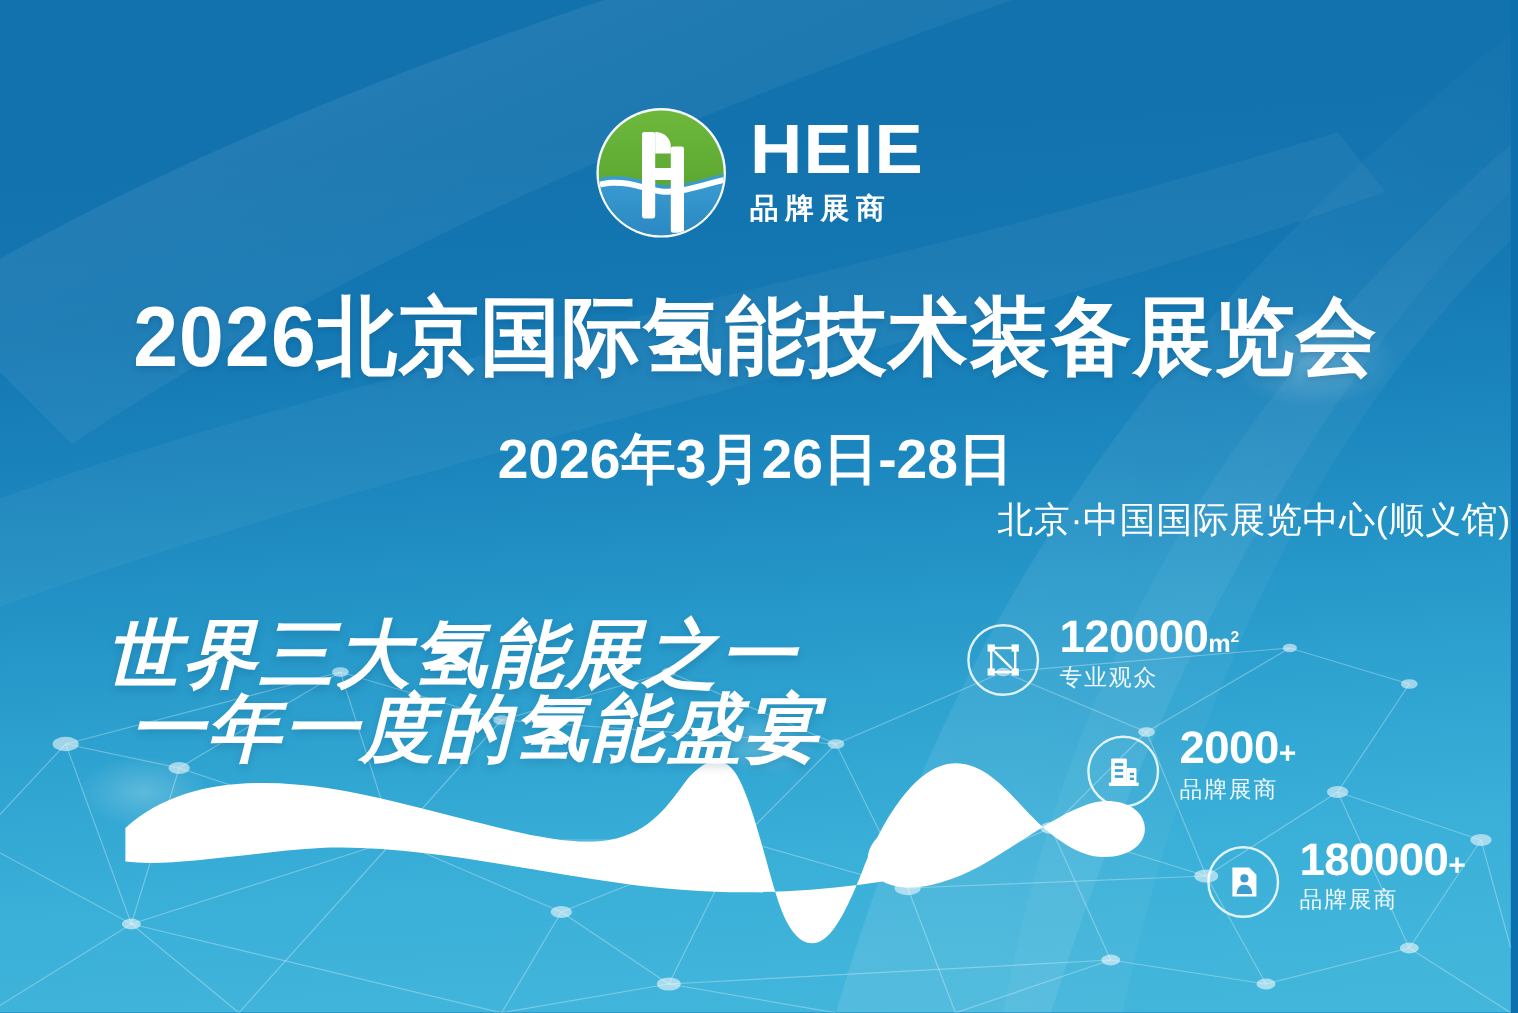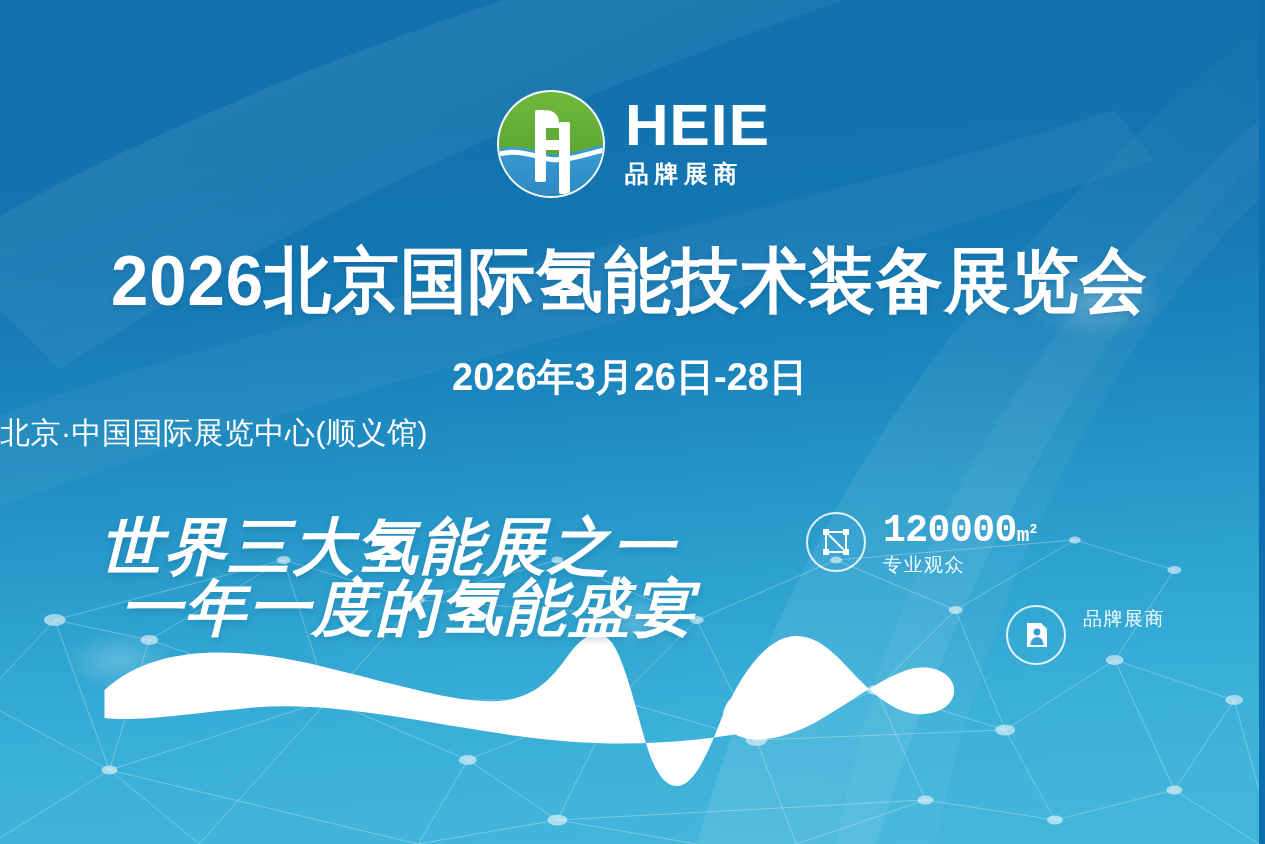--- a/index.html
+++ b/index.html
@@ -55,44 +55,44 @@
     position:absolute; left:0; right:0; top:236px;
     text-align:center;
     font-size:67px; font-weight:bold; color:#fff;
     letter-spacing:1px;
     text-shadow:0 2px 5px rgba(0,50,90,.18);
     transform:scaleY(1.06);
   }
   .date-line {
     position:absolute; left:0; right:0; top:352px;
     text-align:center;
-    font-size:38px; font-weight:bold; color:#fff;
+    font-size:46px; font-weight:bold; color:#fff;
     letter-spacing:0px;
   }
   .venue-line {
     position:absolute; left:0; right:0; top:413px;
-    text-align:left;
+    text-align:right;
     font-size:30px; font-weight:normal; color:#fff;
     letter-spacing:.5px;
   }
 
   
   .slogan {
-    position:absolute; left:100px; top:516px;
+    position:absolute; left:88px; top:516px;
     color:#fff; font-weight:bold;
     font-size:62px; line-height:.99;
     font-style:italic;
     letter-spacing:2px;
     text-shadow:0 3px 7px rgba(0,60,100,.20);
   }
   .slogan .l2 { display:block; margin-left:20px; }
 
   
   .stats { position:absolute; left:806px; top:512px; }
-  .stat { display:flex; align-items:flex-start; gap:17px;font-family:Liberation Mono, monospace; }
+  .stat { display:flex; align-items:flex-end; gap:17px; }
   .stat-1 { margin-left:0px;   margin-bottom:25px; }
   .stat-2 { margin-left:100px; margin-bottom:25px; }
   .stat-3 { margin-left:200px; }
 
   .stat-icon {
     width:60px; height:60px; flex:0 0 60px;
     border:2px solid rgba(255,255,255,.85);
     border-radius:50%;
     display:flex; align-items:center; justify-content:center;
   }
@@ -280,31 +280,54 @@
             <rect x="22" y="22" width="6" height="6"></rect>
           </g>
         </svg>
       </span>
       <span class="stat-text">
         <span class="stat-value"><span>120000</span><span class="unit"><span>m</span><sup>2</sup></span></span>
         <span class="stat-label" style="display:block">专业观众</span>
       </span>
     </div>
 
+    <div class="stat stat-2">
+      <span class="stat-icon">
+        <svg width="30" height="30" viewBox="0 0 30 30">
+          <g fill="#ffffff">
+            <rect x="5" y="4" width="13" height="22" rx="1"></rect>
+            <rect x="18" y="12" width="8" height="14" rx="1"></rect>
+            <rect x="3" y="24" width="25" height="3" rx="1"></rect>
+          </g>
+          <g fill="#3a9fd0">
+            <rect x="8" y="8" width="7" height="2.2"></rect>
+            <rect x="8" y="13" width="7" height="2.2"></rect>
+            <rect x="8" y="18" width="7" height="2.2"></rect>
+            <rect x="20.5" y="16" width="3.5" height="2"></rect>
+            <rect x="20.5" y="20" width="3.5" height="2"></rect>
+          </g>
+        </svg>
+      </span>
+      <span class="stat-text">
+        <span class="stat-value"><span>2000</span><span class="plus">+</span></span>
+        <span class="stat-label" style="display:block">品牌展商</span>
+      </span>
+    </div>
 
     <div class="stat stat-3">
       <span class="stat-icon">
         <svg width="30" height="30" viewBox="0 0 30 30">
           <path fill="#ffffff" d="M6,3 L20,3 L26,9 L26,27 L6,27 Z"></path>
           <g fill="#3a9fd0">
             <circle cx="16" cy="12" r="3.4"></circle>
             <path d="M9.5,25 C9.5,19.8 12.4,17.2 16,17.2 C19.6,17.2 22.5,19.8 22.5,25 Z"></path>
             <rect x="15" y="18.5" width="2" height="6.5"></rect>
           </g>
         </svg>
       </span>
       <span class="stat-text">
+        <span class="stat-value"><span>180000</span><span class="plus">+</span></span>
         <span class="stat-label" style="display:block">品牌展商</span>
       </span>
     </div>
 
   </div>
 </div>
 
 </body></html>

